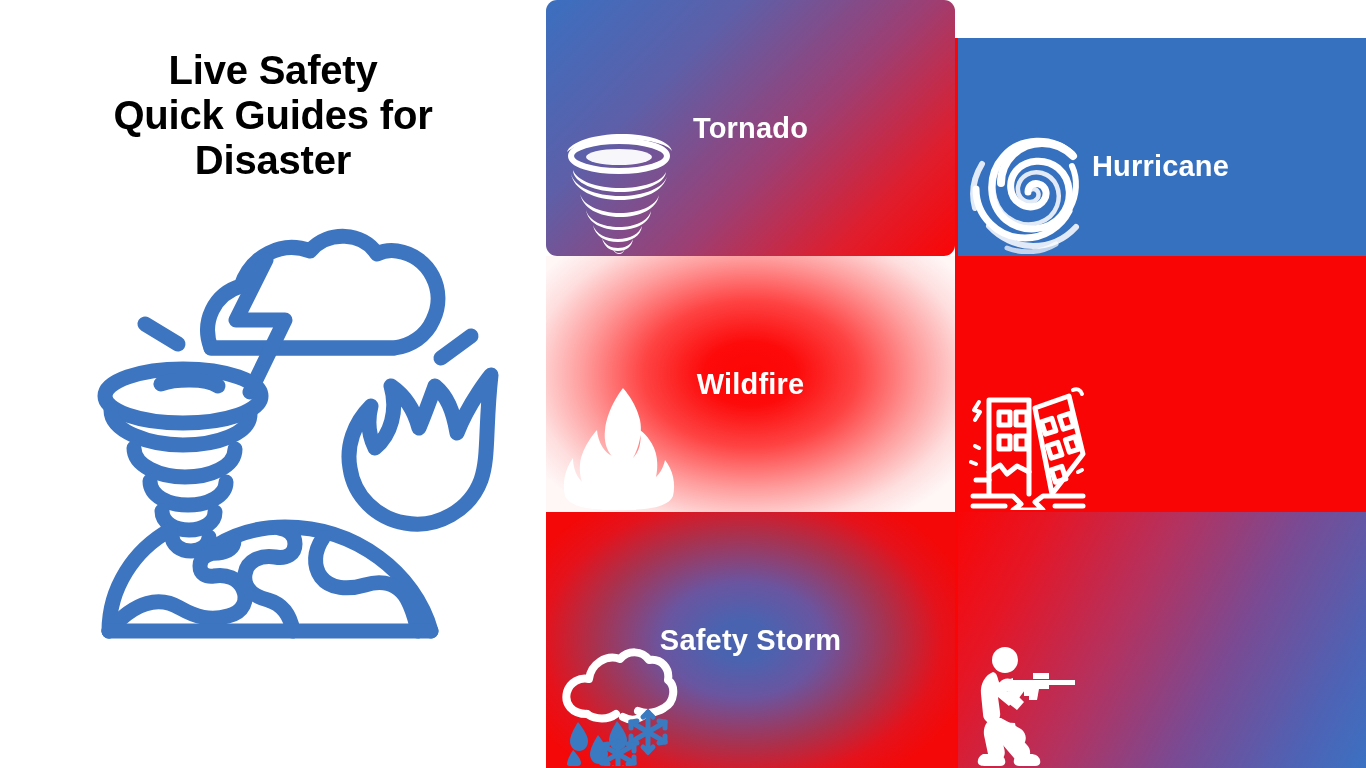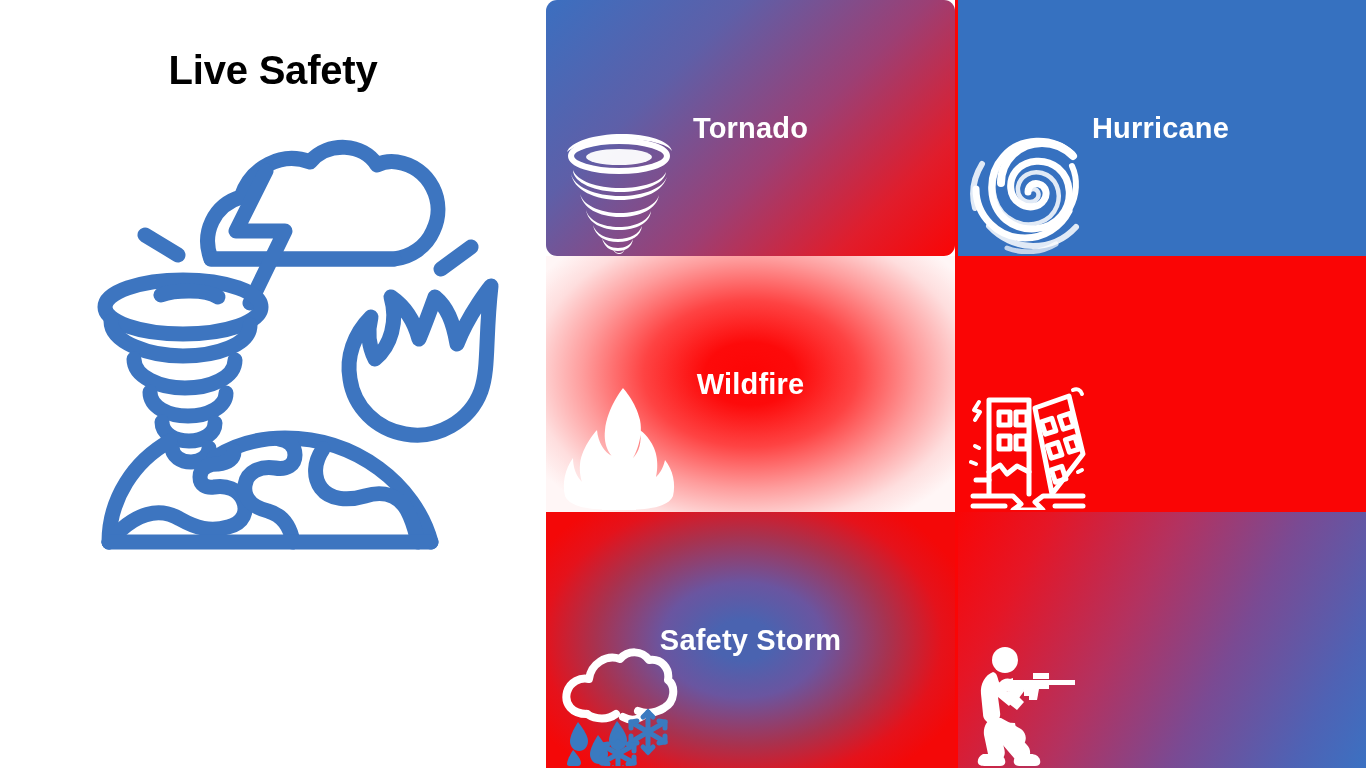--- a/index.html
+++ b/index.html
@@ -92,21 +92,21 @@
     left: 14px;
     bottom: 2px;
     width: 118px;
     height: 124px;
     z-index: 2;
   }
   .tile-icon svg { width: 100%; height: 100%; display: block; }
 
   
   .bg-tornado   { background: linear-gradient(135deg, #3b6fc0 0%, #5e5fa8 30%, #9c3f74 58%, #e01d2c 82%, #fa0505 100%); border-radius: 11px; }
-  .bg-hurricane { background: #3671c0; }
+  .bg-hurricane { background: #3671c0; margin-top: 38px; }
   .bg-wildfire  { background: radial-gradient(ellipse 62% 68% at 50% 46%, #fd0505 0%, #fd0a0a 18%, #fe4343 42%, #fe9c9c 66%, #fedede 86%, #fff6f6 100%); padding-left: 29px; }
   .bg-earthquake{ background: #fa0505; }
   .bg-winter    { background: radial-gradient(ellipse 58% 66% at 48% 50%, #4a63b0 0%, #4a63b0 12%, #6a55a0 34%, #a8324f 62%, #e5121b 84%, #f40808 100%); }
   .bg-shooter   { background: linear-gradient(118deg, #fa0505 0%, #e51626 18%, #b33260 42%, #7a4a93 64%, #4f62b4 86%, #3b71c2 100%); }
 
   .red-seam {
     position: absolute;
     left: 0; top: 0; bottom: 0;
     width: 3px;
     background: #fa0505;
@@ -115,20 +115,22 @@
 </style>
 </head>
 <body>
 
 <div id="page">
 
   <div class="left-panel">
 
     <div class="headline">
       <span class="hl-line">Live Safety</span>
+      <span class="hl-line">Quick Guides for</span>
+      <span class="hl-line">Disaster</span>
     </div>
 
     <div class="hero-wrap">
       <svg class="hero-svg" viewBox="0 0 470 470" aria-hidden="true">
         <g fill="none" stroke="#3d75c0" stroke-width="15" stroke-linecap="round" stroke-linejoin="round">
 
           <path d="M173 152 C163 126 176 98 203 90 C213 60 244 44 272 55 C290 34 325 36 339 58
                    C345 55 352 54 359 55
                    C392 60 409 95 395 124
                    C388 140 373 150 356 152

